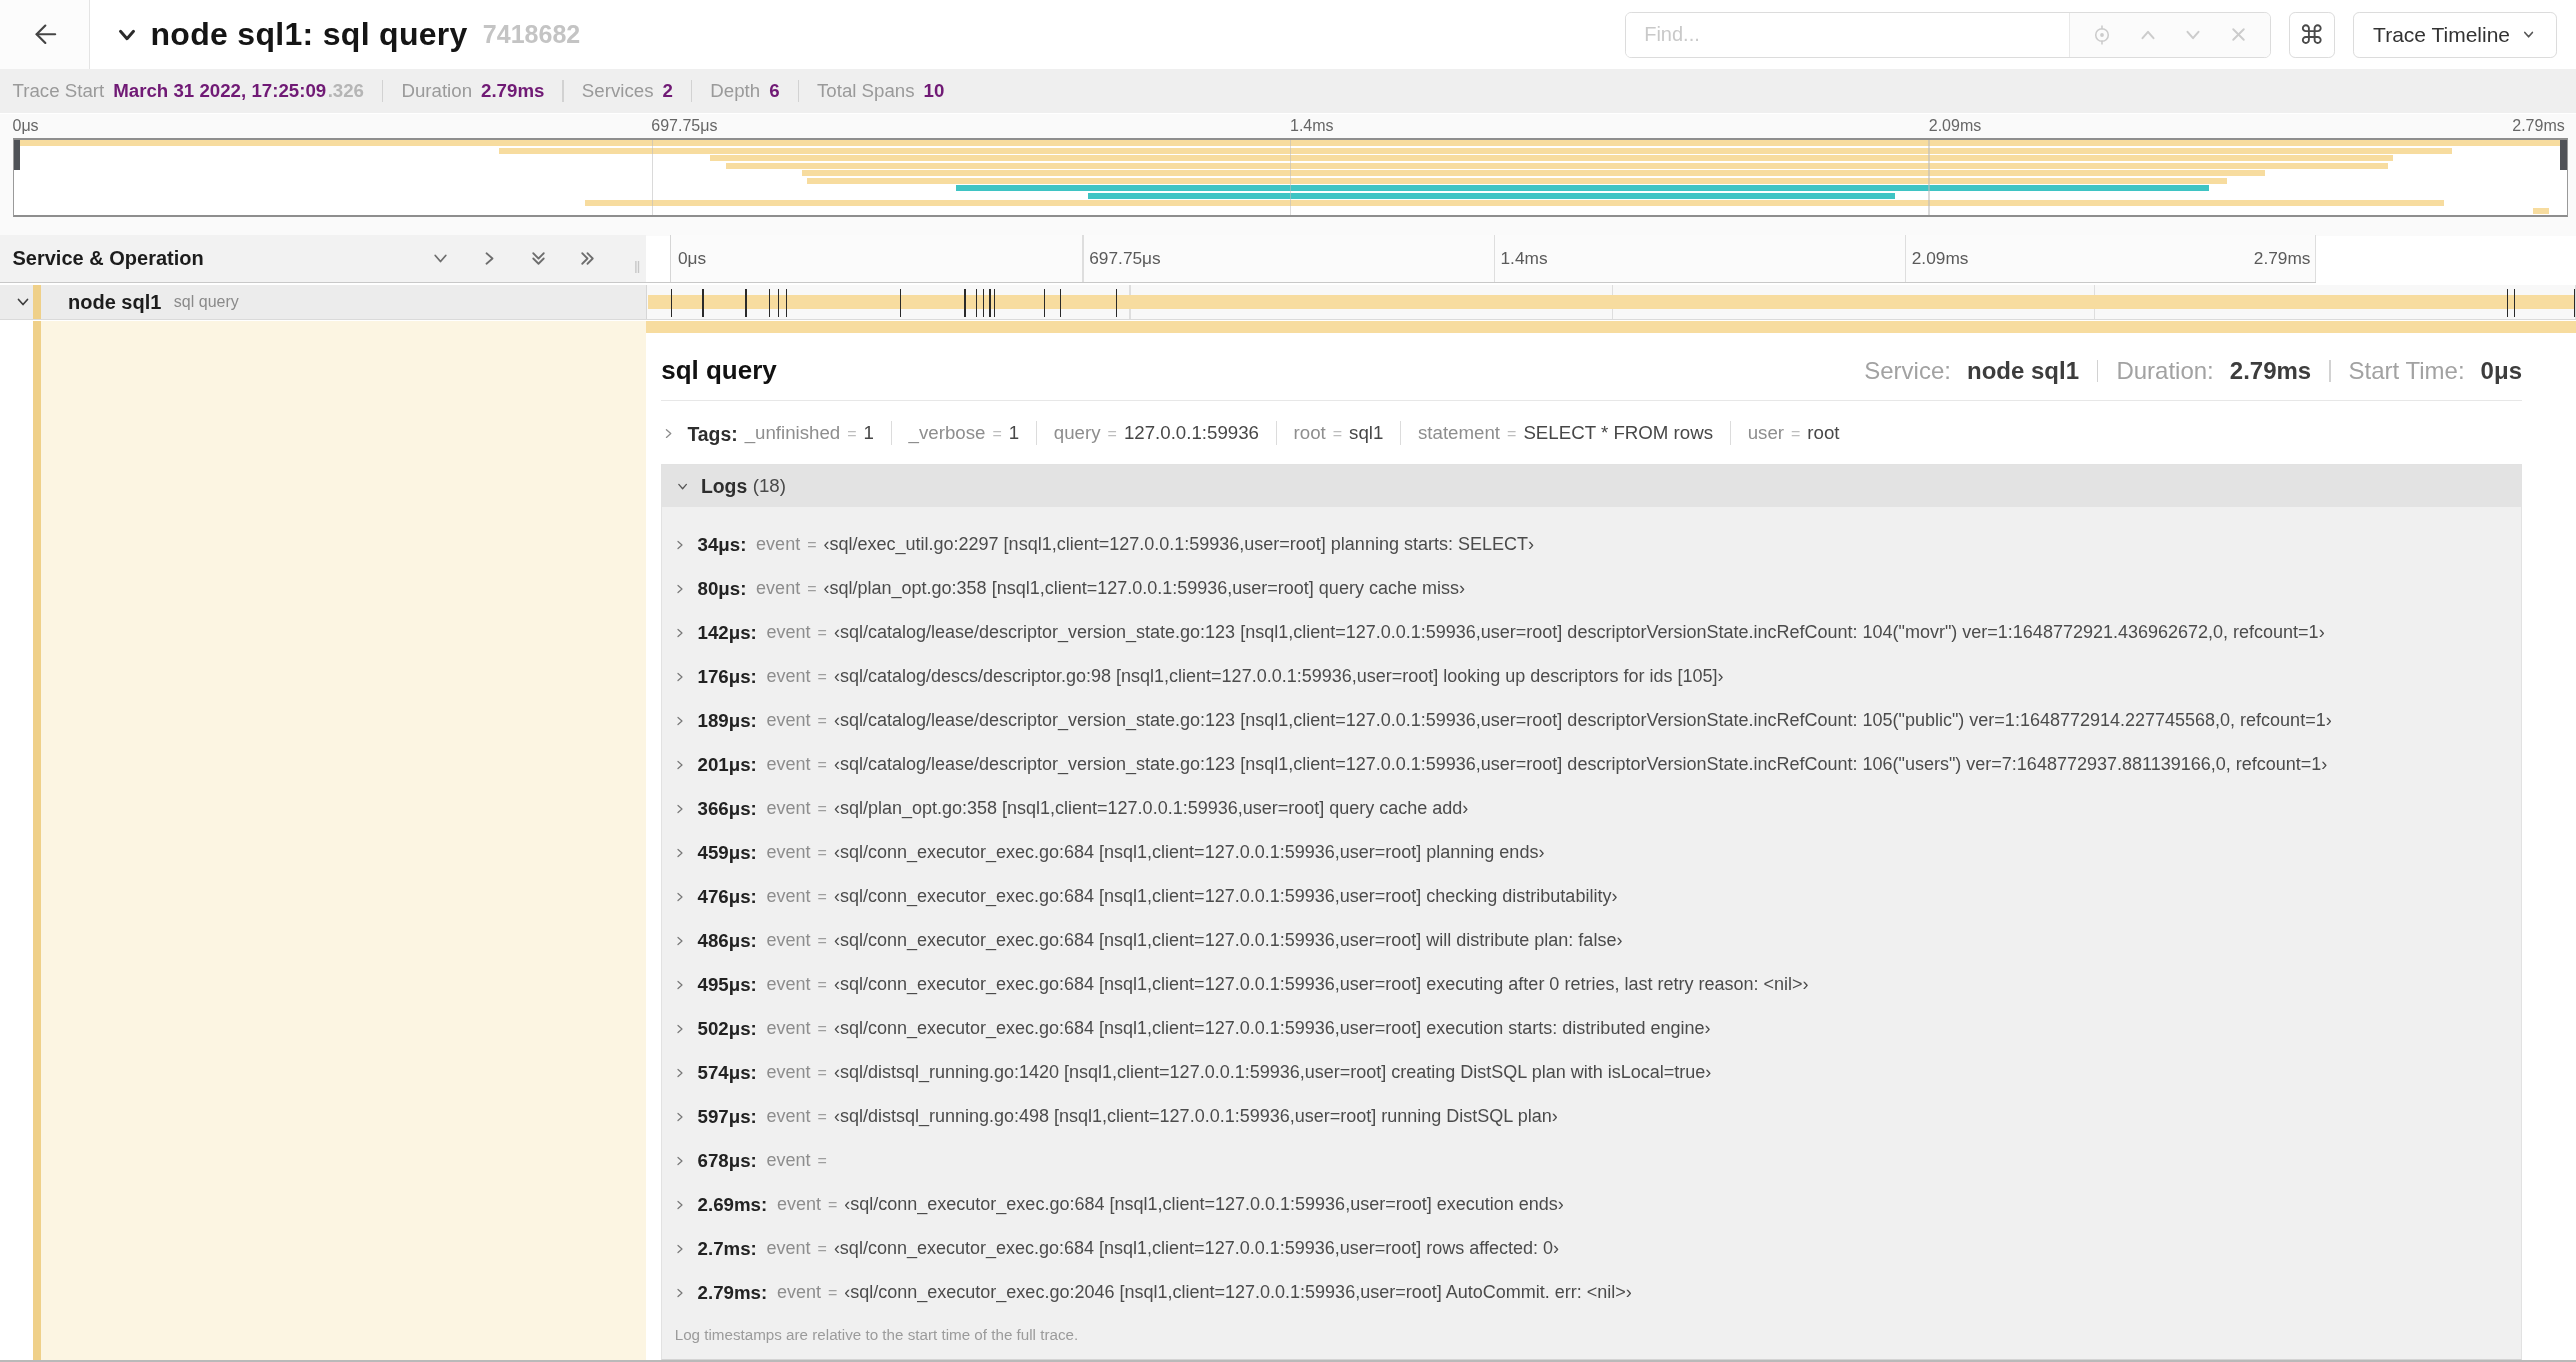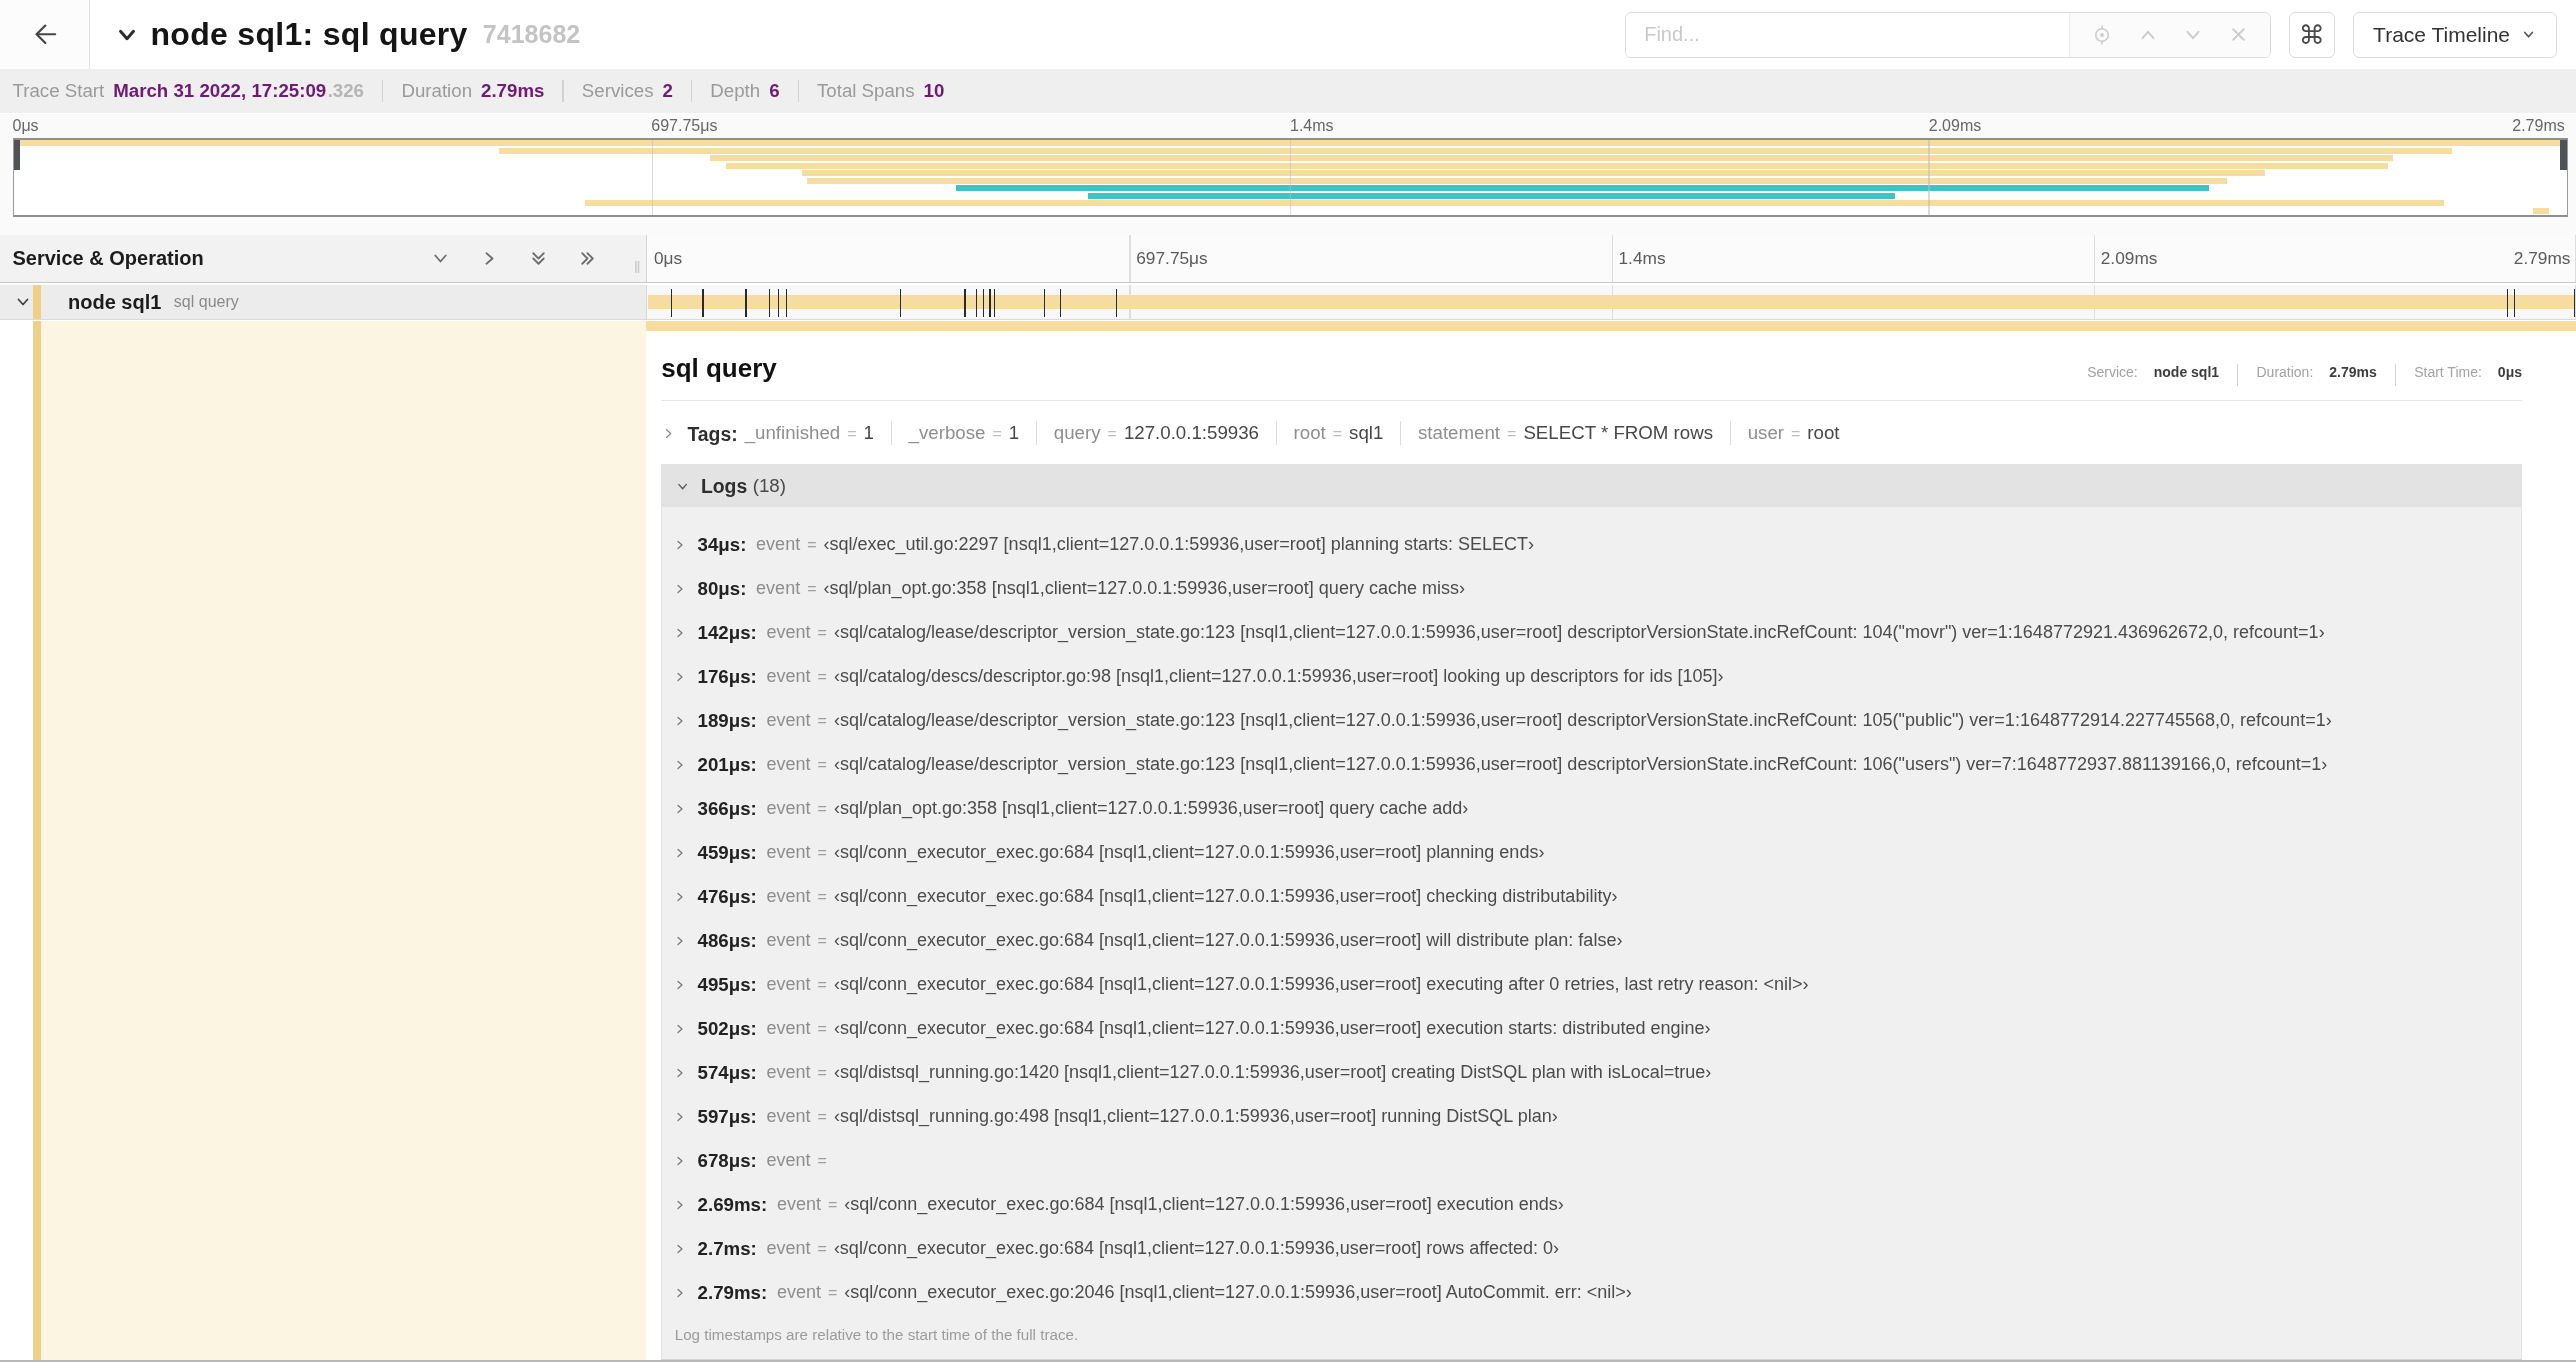--- a/index.html
+++ b/index.html
@@ -52,22 +52,22 @@
     background: #fff; border-top: 2.1px solid #8e8e8e; border-bottom: 2.1px solid #8e8e8e;
     border-left: 1.4px solid #9a9a9a; border-right: 1.4px solid #9a9a9a;
     display: flex; flex-direction: column; cursor: crosshair; }
   .mm-row { flex: 1; position: relative; }
   .mm-bar { position: absolute; top: 0.7px; bottom: 0.7px; }
   .mm-gridline { position: absolute; top: 0; bottom: 0; width: 1.4px; background: #bbb; opacity: 0.55; z-index: 3; }
   .scrub { position: absolute; top: 0; width: 6.2px; height: 30.5px; background: #4f5257; z-index: 4; cursor: col-resize; }
   .scrub.left { left: 0; } .scrub.right { right: 0; }
 
   
-  .grid-header { position: absolute; top: 235px; left: 0; width: 2576px; height: 48px;
-    display: flex; border-bottom: 1.4px solid #c8c8c8; }
+  .grid-header { position: absolute; top: 235px; left: 0; width: 2316px; height: 48px;
+    display: flex; border-bottom: 1.4px solid #c8c8c8; gap: 24px; }
   .gh-left { width: 646px; background: #f2f2f2; display: flex; align-items: center;
     padding: 0 0 0 12.5px; position: relative; }
   .gh-title { font-size: 20px; font-weight: bold; color: #1c1c1c; }
   .gh-icons { display: flex; align-items: center; gap: 28px; margin-left: auto; margin-right: 48px; color: #6e6e6e; }
   .gh-icons .gicon { cursor: pointer; display: flex; }
   .col-resizer { position: absolute; right: 5.5px; bottom: 4.2px; color: #c7c7c7; font-size: 16.6px; cursor: col-resize; }
   .gh-right { flex: 1; background: #fbfbfb; position: relative; border-left: 1.4px solid #d6d6d6; }
   .ruler-label { position: absolute; top: 12.5px; font-size: 17.3px; color: #5a5a5a; padding-left: 7px; white-space: nowrap; }
   .ruler-label.last { right: 5.5px; padding-left: 0; }
   .gridline { position: absolute; top: 0; bottom: 0; width: 1.4px; background: #dedede; }
@@ -87,21 +87,21 @@
   
   .detail-row { position: absolute; top: 321px; left: 0; width: 2576px; bottom: 2.8px; display: flex; }
   .d-left { width: 646px; position: relative; background: #fff; }
   .d-accent { position: absolute; left: 33px; top: 0; bottom: 0; width: 7.6px; }
   .d-cream { position: absolute; left: 41px; right: 0; top: 0; bottom: 0; }
   .d-right { flex: 1; background: #fff; position: relative; display: flex; flex-direction: column; }
   .d-topstrip { height: 11.8px; width: 100%; }
   .d-content { padding: 0 54px 0 15.2px; }
   .detail-header { display: flex; align-items: baseline; margin-top: 22px; }
   .detail-title { font-size: 26px; font-weight: bold; color: #111; }
-  .overview { margin-left: auto; display: flex; align-items: baseline; font-size: 14px; }
+  .overview { margin-left: auto; display: flex; align-items: baseline; font-size: 24px; }
   .ov-lbl { color: #a2a2a2; margin-right: 7px; }
   .ov-val { color: #3d3d3d; font-weight: bold; }
   .detail-divider { border-bottom: 1.4px solid #e7e7e7; margin-top: 14px; }
   .tags-line { display: flex; align-items: center; margin-top: 16.6px; height: 32px; cursor: pointer; }
   .tags-chevron { color: #8b8b8b; display: flex; }
   .tags-label { font-size: 19.4px; font-weight: bold; color: #2e2e2e; margin: 3px 7px 0 11px; }
   .tag-item { display: flex; align-items: baseline; font-size: 18.7px; white-space: nowrap; }
   .tag-key { color: #8e8e8e; }
   .tag-eq { color: #bdbdbd; font-size: 16px; margin: 0 7px; }
   .tag-val { color: #474747; }

